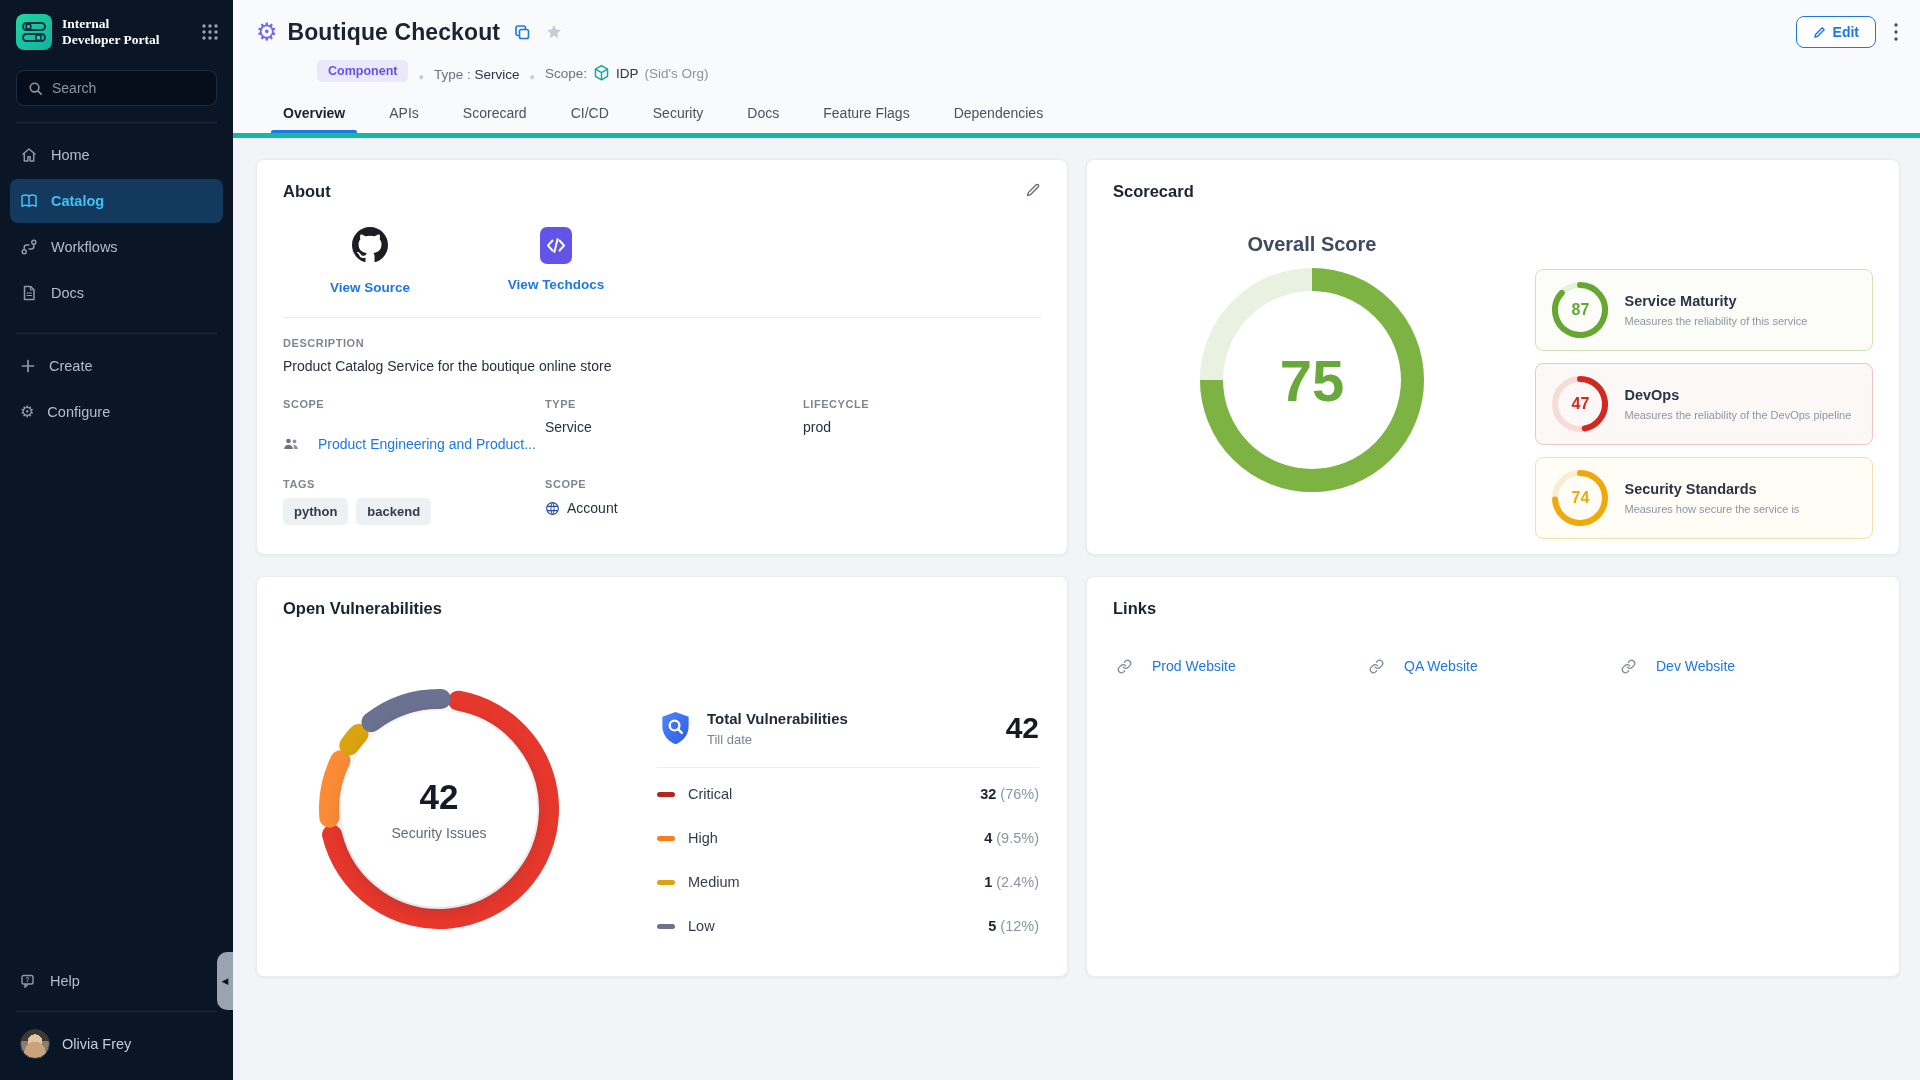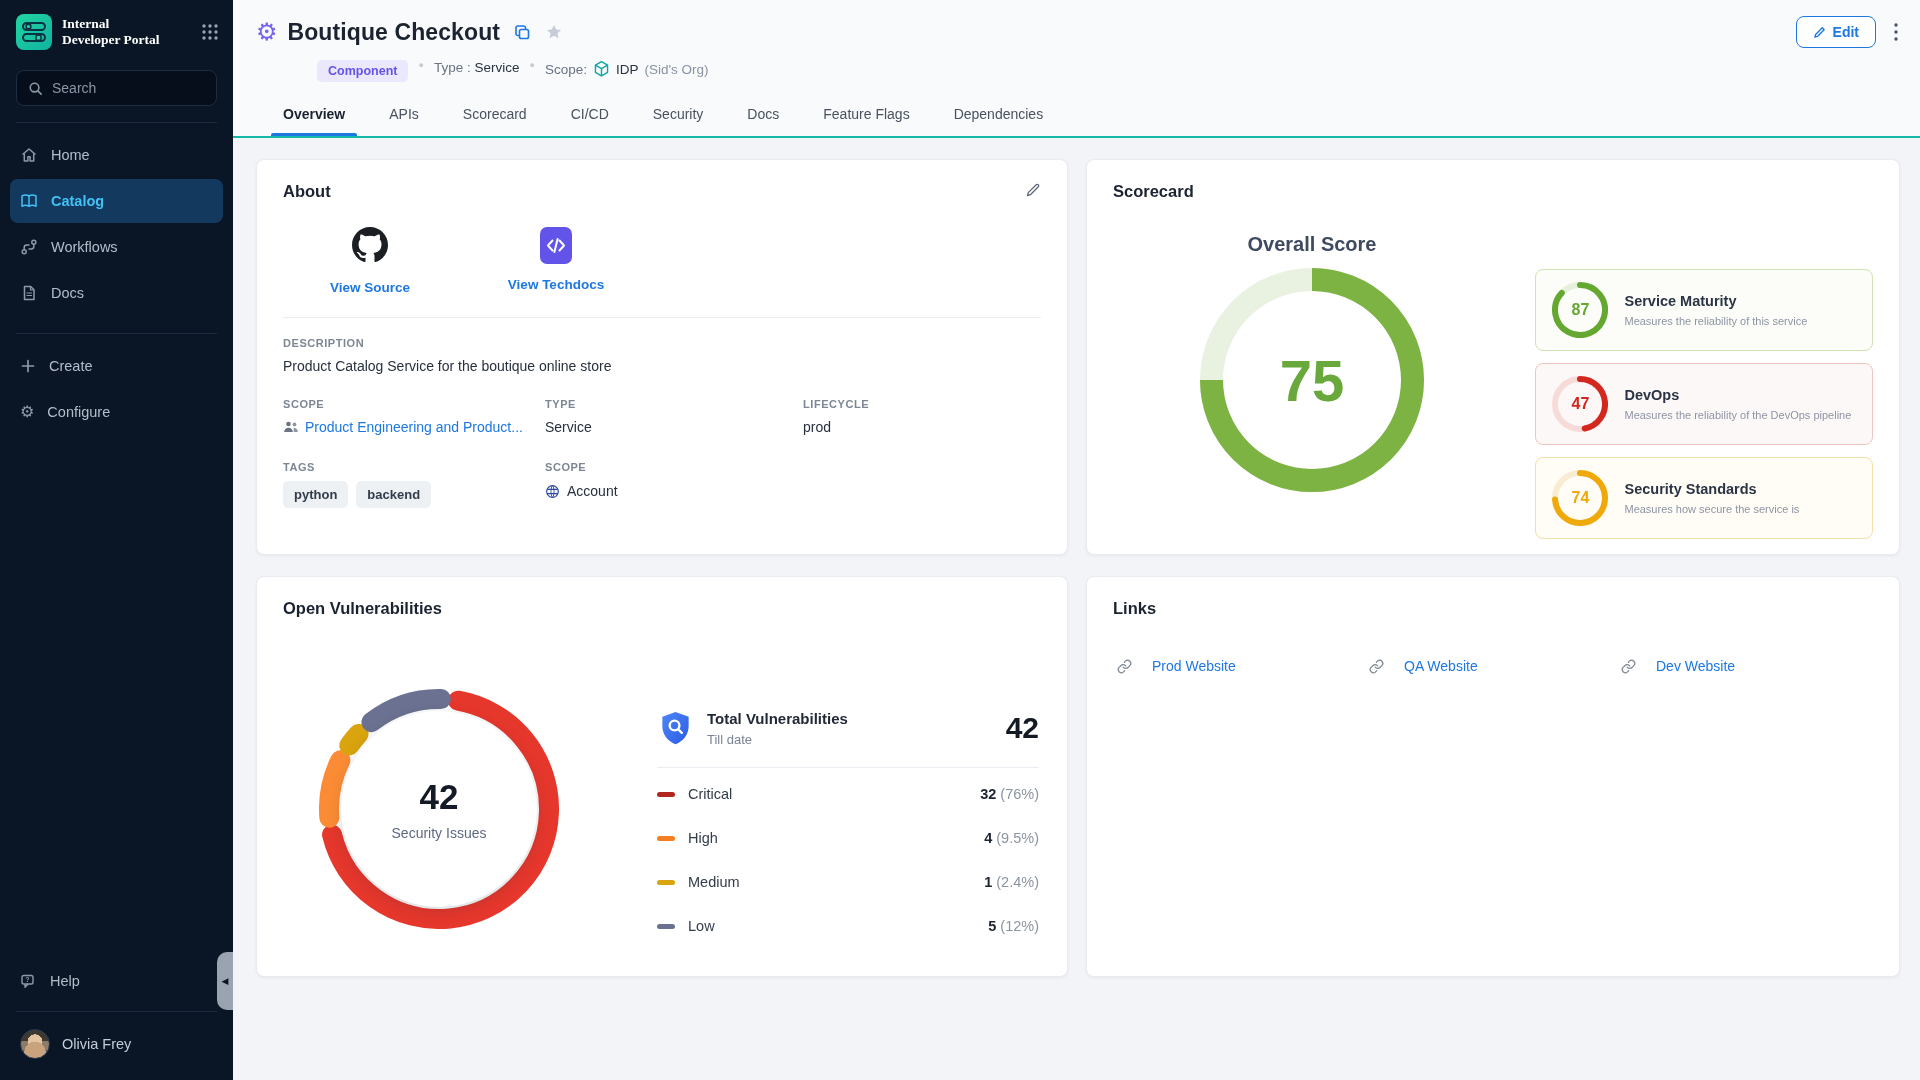--- a/index.html
+++ b/index.html
@@ -37,28 +37,28 @@
   .main { flex:1; display:flex; flex-direction:column; background:#f8fafc; }
   .topbar { padding:16px 22px 0 23px; }
   .title-row { display:flex; align-items:center; }
   .hdr-gear { font-size:24px; color:#7468ee; line-height:1; margin-right:10px; }
   .page-title { font-size:23px; font-weight:bold; color:#1c2330; letter-spacing:.1px; }
   .copy-ic { margin-left:14px; display:flex; cursor:pointer; }
   .star-ic { margin-left:14px; display:flex; cursor:pointer; }
   .title-right { margin-left:auto; display:flex; align-items:center; gap:18px; }
   .edit-btn { display:flex; align-items:center; gap:7px; border:1.5px solid #1d78e2; color:#1d78e2; background:#fff; border-radius:8px; padding:7px 16px; font-size:14px; font-weight:bold; cursor:pointer; font-family:inherit; }
   .kebab { display:flex; cursor:pointer; }
-  .meta-row { display:flex; align-items:flex-start; gap:10px; margin:12px 0 0 61px; font-size:13.5px; color:#6a7382; }
+  .meta-row { display:flex; align-items:flex-end; gap:10px; margin:12px 0 0 61px; font-size:13.5px; color:#6a7382; }
   .badge { background:#ebe8fd; color:#6254e8; font-size:12.5px; font-weight:bold; padding:4px 11px; border-radius:5px; }
   .dot-sep { color:#c4cbd4; font-size:9px; }
   .meta-strong { color:#2a3342; }
   .scope-chunk { display:flex; align-items:center; gap:6px; }
   .meta-muted { color:#8a93a2; }
 
-  .tabs { display:flex; gap:44px; padding:0 0 0 50px; height:46px; margin-top:10px; border-bottom:2px solid #14b8a6; }
+  .tabs { display:flex; gap:44px; padding:0 0 0 50px; height:46px; margin-top:10px; border-bottom:5px solid #14b8a6; }
   .tab { position:relative; display:flex; align-items:center; font-size:14px; color:#49525f; cursor:pointer; white-space:nowrap; }
   .tab.active { color:#1a2230; font-weight:bold; }
   .tab.active::after { content:""; position:absolute; left:-12px; right:-12px; bottom:0; height:3px; background:#1d78e2; border-radius:2px 2px 0 0; }
 
   .content { background:#f2f4f7; flex:1; display:grid; grid-template-columns:812px 814px; grid-template-rows:396px 401px; gap:21px 18px; padding:21px 20px 0 23px; }
   .card { background:#fff; border:1px solid #e8ecf1; border-radius:8px; box-shadow:0 1px 3px rgba(16,24,40,.06); padding:22px 26px; position:relative; }
   .card h2 { font-size:16.5px; color:#1b2330; font-weight:bold; }
   .card-head { display:flex; align-items:flex-start; }
   .card-head .pencil { margin-left:auto; cursor:pointer; display:flex; }
   .hr { height:1px; background:#e9edf2; }
@@ -66,21 +66,21 @@
   
   .about-links { display:flex; gap:96px; padding-left:42px; margin-top:26px; }
   .about-link { display:flex; flex-direction:column; align-items:center; gap:13px; width:90px; }
   .about-link a { color:#1d78e2; font-size:13.5px; font-weight:bold; text-decoration:none; cursor:pointer; white-space:nowrap; }
   .techdocs-ic { width:32px; height:37px; }
   .about .hr { margin-top:22px; }
   .f-label { font-size:11px; font-weight:bold; color:#7c8694; letter-spacing:.05em; }
   .f-value { font-size:14px; color:#28303e; margin-top:9px; }
   .desc-block { margin-top:19px; }
   .about-grid { display:grid; grid-template-columns:262px 258px 1fr; margin-top:24px; row-gap:26px; }
-  .owner-val { display:flex; align-items:center; gap:6px; margin-top:9px; }
+  .owner-val { display:flex; align-items:center; gap:19px; margin-top:26px; }
   .owner-val a { color:#1d78e2; font-size:14px; text-decoration:none; cursor:pointer; }
   .chips { display:flex; gap:8px; margin-top:8px; }
   .chip { background:#eef1f4; border-radius:5px; padding:6px 11px; font-size:13px; font-weight:bold; color:#323b4a; cursor:pointer; }
   .scope-val { display:flex; align-items:center; gap:7px; margin-top:10px; font-size:14px; color:#28303e; }
 
   
   .sc-body { display:flex; }
   .sc-left { width:412px; }
   .overall-label { font-size:20px; font-weight:bold; color:#3f4a61; text-align:center; width:224px; margin:32px 0 0 87px; }
   .ring-wrap { position:relative; width:224px; height:224px; margin:12px 0 0 87px; }

